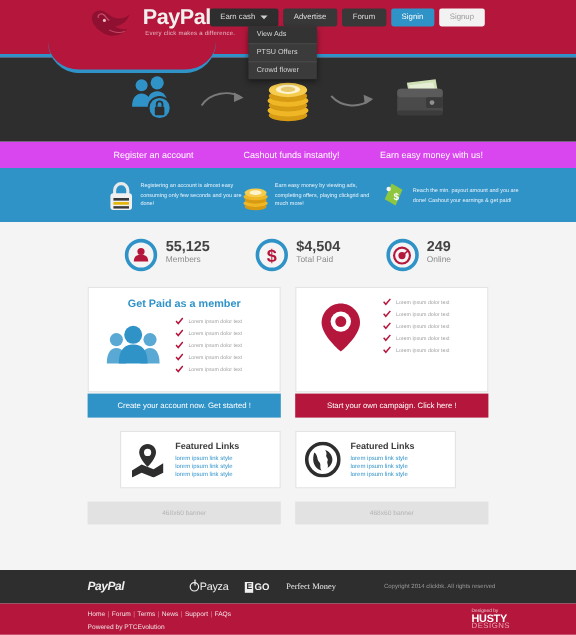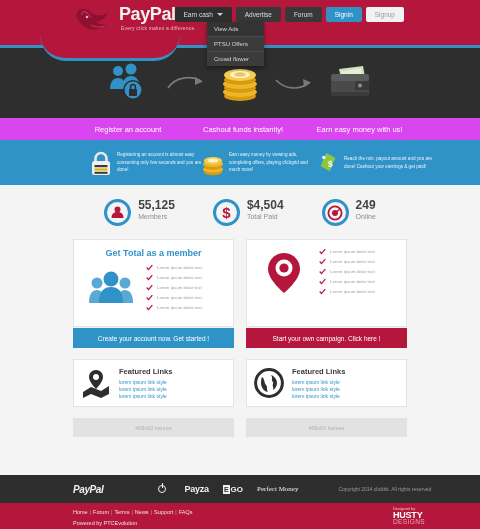--- a/index.html
+++ b/index.html
@@ -141,21 +141,21 @@
     height: 20px; display: flex; align-items: center; justify-content: center;
     color: #fff; font-size: 6.5px; cursor: pointer; margin-top: 1px;
   }
   .panel-btn.blue { background: #2f93c8; }
   .panel-btn.red { background: #b5173c; }
   
   .featured {
     display: flex; justify-content: center; gap: 12px; margin-top: 11px;
   }
   .feat-card {
-    width: 161px; background: #fff; border: 1px solid #e4e4e4;
+    width: 134px; background: #fff; border: 1px solid #e4e4e4;
     height: 48px; display: flex; align-items: center; padding: 0 7px; gap: 8px;
   }
   .feat-icon { width: 30px; display: flex; justify-content: center; }
   .feat-title { font-size: 7.5px; font-weight: bold; color: #3a3a3a; margin-bottom: 3px; }
   .feat-link { font-size: 5px; color: #2f93c8; line-height: 7px; cursor: pointer; }
   
   .banners {
     display: flex; justify-content: center; gap: 12px; margin-top: 11px;
   }
   .banner-ph {
@@ -163,21 +163,21 @@
     display: flex; align-items: center; justify-content: center;
     font-size: 5.5px; color: #b3b3b3;
   }
   
   .footer-dark {
     background: #2e2e2e; height: 28px; display: flex; align-items: center;
     padding-left: 73px; gap: 14px;
   }
   .pay-logo { color: #f0f0f0; display: flex; align-items: center; }
   .paypal { font-size: 10px; font-weight: bold; font-style: italic; letter-spacing: -.4px; }
-  .payza { font-size: 9px; font-weight: bold; letter-spacing: -.2px; display: flex; align-items: center; gap: 18px; padding-left: 41px; }
+  .payza { font-size: 9px; font-weight: normal; letter-spacing: -.2px; display: flex; align-items: center; gap: 0; padding-left: 41px; }
   .payza-o {
     width: 8px; height: 8px; border: 1.4px solid #f0f0f0; border-radius: 50%;
     position: relative;
   }
   .payza-o:after {
     content: ""; position: absolute; left: 2.6px; top: -3px;
     width: 1.4px; height: 5px; background: #f0f0f0;
   }
   .ego { display: flex; align-items: center; font-size: 8px; font-weight: bold; }
   .ego-box {
@@ -373,21 +373,21 @@
       <div>
         <div class="stat-num">249</div>
         <div class="stat-lbl">Online</div>
       </div>
     </div>
   </div>
 
   <div class="panels">
     <div class="panel">
       <div class="panel-card">
-        <div class="panel-title blue">Get Total as a member</div>
+        <div class="panel-title blue">Get Paid as a member</div>
         <div class="panel-row">
           <div class="panel-art">
             <svg width="46" height="40" viewBox="0 0 46 40">
               <circle cx="9" cy="14" r="5.5" fill="#5aa9d4"></circle>
               <path d="M1 34 C1 24 5 21 9 21 C13 21 17 24 17 34 Z" fill="#5aa9d4"></path>
               <circle cx="37" cy="14" r="5.5" fill="#5aa9d4"></circle>
               <path d="M29 34 C29 24 33 21 37 21 C41 21 45 24 45 34 Z" fill="#5aa9d4"></path>
               <circle cx="23" cy="10" r="7.5" fill="#2f93c8"></circle>
               <path d="M11 34 C11 22 16 18 23 18 C30 18 35 22 35 34 Z" fill="#2f93c8"></path>
             </svg>

